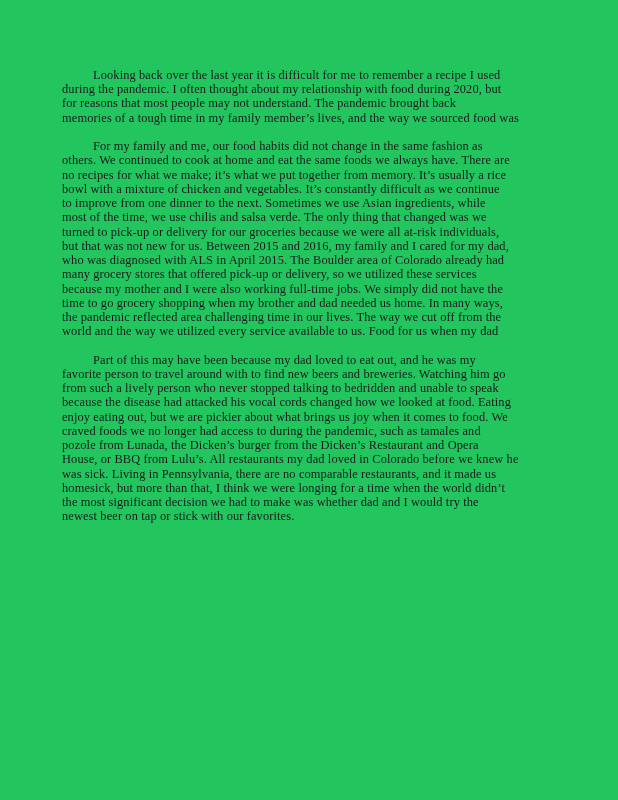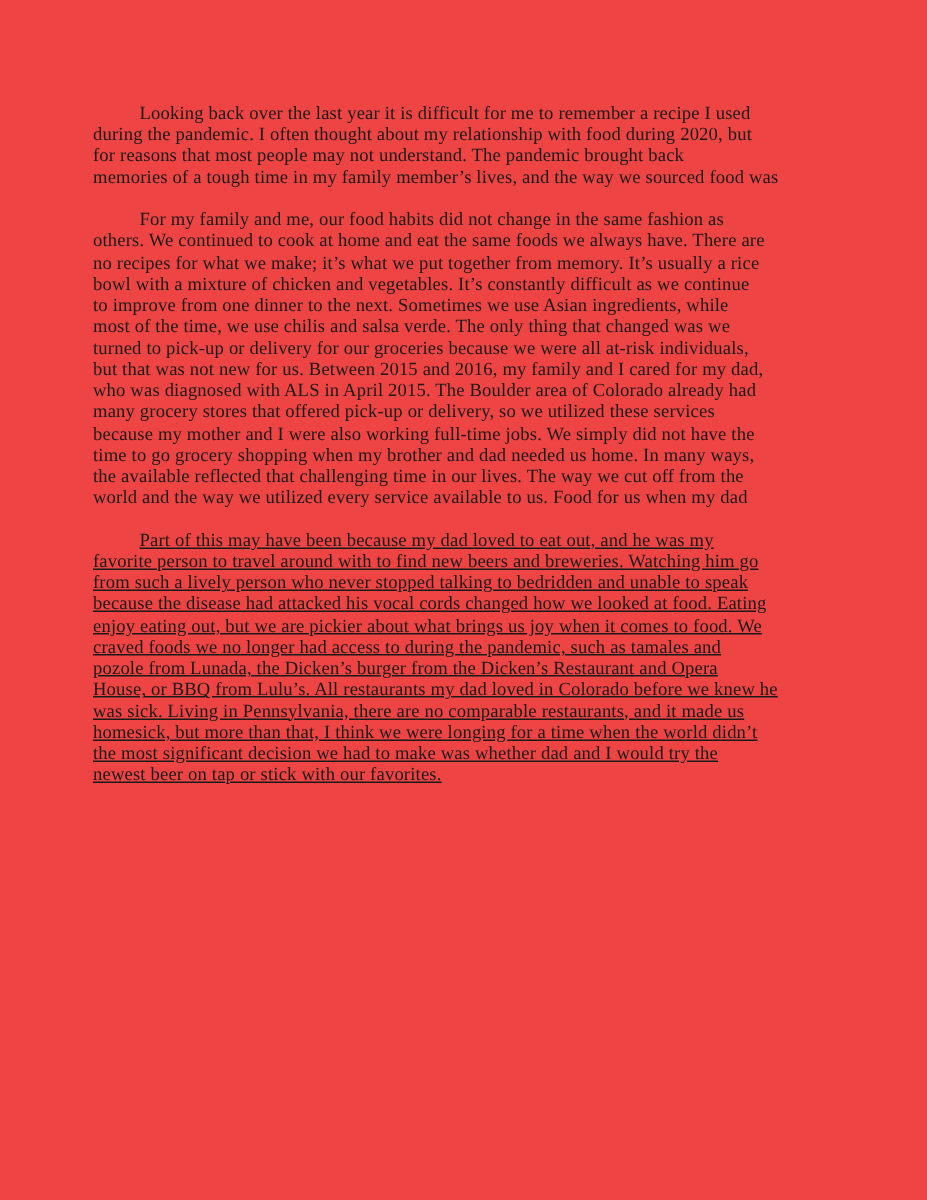--- a/index.html
+++ b/index.html
@@ -4,40 +4,39 @@
 <style>
   html, body {
     margin: 0;
     padding: 0;
     background: #ffffff;
   }
   .page {
     position: relative;
     width: 618px;
     height: 800px;
-    background: #ef4444;
+    background: #22c55e;
     overflow: hidden;
     font-family: "Liberation Serif", "DejaVu Serif", serif;
   }
   .text-block {
     position: absolute;
     left: 62px;
     top: 68px;
     width: 497px;
     color: #1a1a1a;
     font-size: 12.4px;
     line-height: 14.24px;
     letter-spacing: 0.12px;
   }
   .paragraph {
     margin: 0 0 14.24px 0;
   }
   .paragraph:last-child {
     margin-bottom: 0;
-    text-decoration: underline;
   }
   .line {
     white-space: nowrap;
     height: 14.24px;
   }
   .line.first {
     padding-left: 31px;
   }
 </style>
 </head>
@@ -57,21 +56,21 @@
         <div class="line">no recipes for what we make; it’s what we put together from memory. It’s usually a rice</div>
         <div class="line">bowl with a mixture of chicken and vegetables. It’s constantly difficult as we continue</div>
         <div class="line">to improve from one dinner to the next. Sometimes we use Asian ingredients, while</div>
         <div class="line">most of the time, we use chilis and salsa verde. The only thing that changed was we</div>
         <div class="line">turned to pick-up or delivery for our groceries because we were all at-risk individuals,</div>
         <div class="line">but that was not new for us. Between 2015 and 2016, my family and I cared for my dad,</div>
         <div class="line">who was diagnosed with ALS in April 2015. The Boulder area of Colorado already had</div>
         <div class="line">many grocery stores that offered pick-up or delivery, so we utilized these services</div>
         <div class="line">because my mother and I were also working full-time jobs. We simply did not have the</div>
         <div class="line">time to go grocery shopping when my brother and dad needed us home. In many ways,</div>
-        <div class="line">the available reflected that challenging time in our lives. The way we cut off from the</div>
+        <div class="line">the pandemic reflected area challenging time in our lives. The way we cut off from the</div>
         <div class="line">world and the way we utilized every service available to us. Food for us when my dad</div>
       </div>
       <div class="paragraph">
         <div class="line first">Part of this may have been because my dad loved to eat out, and he was my</div>
         <div class="line">favorite person to travel around with to find new beers and breweries. Watching him go</div>
         <div class="line">from such a lively person who never stopped talking to bedridden and unable to speak</div>
         <div class="line">because the disease had attacked his vocal cords changed how we looked at food. Eating</div>
         <div class="line">enjoy eating out, but we are pickier about what brings us joy when it comes to food. We</div>
         <div class="line">craved foods we no longer had access to during the pandemic, such as tamales and</div>
         <div class="line">pozole from Lunada, the Dicken’s burger from the Dicken’s Restaurant and Opera</div>

